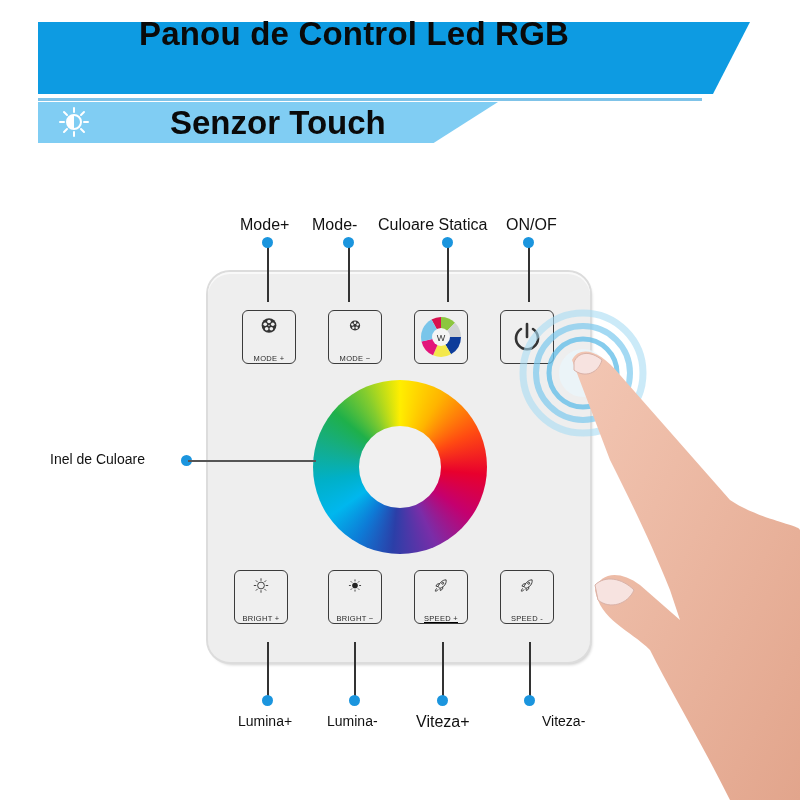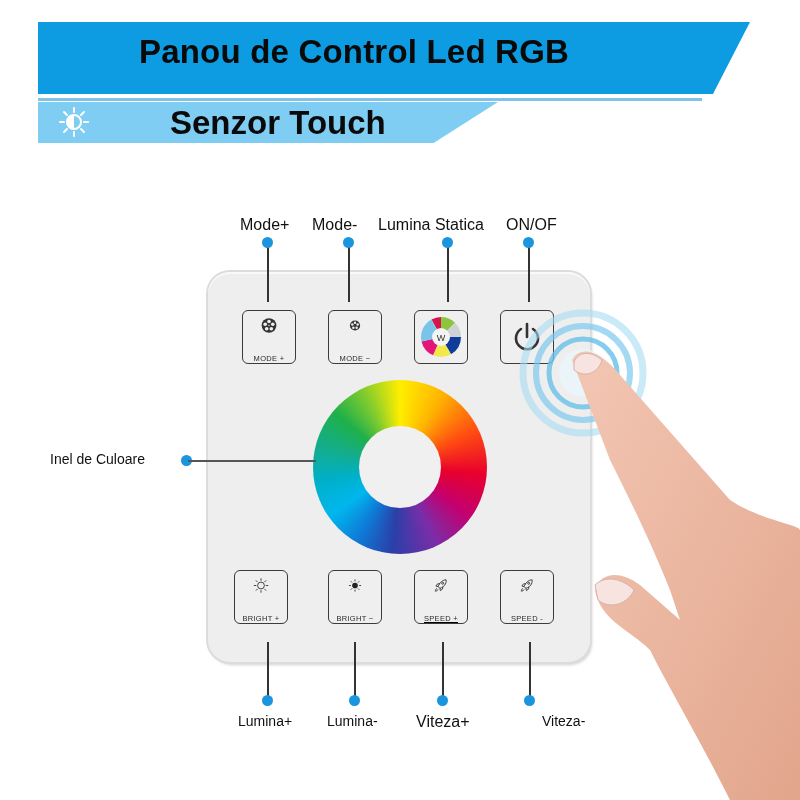--- a/index.html
+++ b/index.html
@@ -3,21 +3,21 @@
 <meta charset="utf-8">
 <style>
   html, body { margin:0; padding:0; }
   body { width:800px; height:800px; background:#ffffff; position:relative; overflow:hidden;
          font-family:"Liberation Sans", sans-serif; }
   .abs { position:absolute; }
 
   
   .banner-main { left:38px; top:22px; width:712px; height:72px; background:#0d9be2;
     clip-path: polygon(0 0, 100% 0, 94.8% 100%, 0 100%); border-bottom-right-radius:18px; }
-  .banner-main-title { left:38px; top:22px; width:712px; height:60px; display:flex; align-items:center; justify-content:center;
+  .banner-main-title { left:38px; top:4px; width:712px; height:60px; display:flex; align-items:center; justify-content:center;
     font-weight:bold; font-size:33px; color:#0a0a0a; letter-spacing:0.2px; padding-right:80px; box-sizing:border-box; }
   .banner-rule { left:38px; top:98px; width:664px; height:3px; background:#7fc3e8; }
   .banner-sub { left:38px; top:102px; width:460px; height:41px; background:#80cdf3;
     clip-path: polygon(0 0, 100% 0, 86% 100%, 0 100%); }
   .banner-sub-title { left:170px; top:102px; height:41px; display:flex; align-items:center;
     font-weight:bold; font-size:33px; color:#0a0a0a; }
   .sun-icon { left:58px; top:106px; width:32px; height:32px; }
 
   
   .panel { left:208px; top:272px; width:382px; height:390px; background:#eeeeee; border-radius:22px;
@@ -60,21 +60,21 @@
       <line x1="23" y1="23" x2="26" y2="26"></line>
     <line x1="26" y1="6" x2="23" y2="9"></line>
       <line x1="6" y1="26" x2="9" y2="23"></line>
   </g>
   <path d="M16 9 A7 7 0 0 0 16 23 Z" fill="#ffffff"></path>
 </svg>
 <div class="abs banner-sub-title">Senzor Touch</div>
 
 <div class="abs callout-label" style="left:240px;top:216px;">Mode+</div>
 <div class="abs callout-label" style="left:312px;top:216px;">Mode-</div>
-<div class="abs callout-label" style="left:378px;top:216px;">Lumina Statica</div>
+<div class="abs callout-label" style="left:378px;top:216px;">Culoare Statica</div>
 <div class="abs callout-label" style="left:506px;top:216px;">ON/OF</div>
 
 <div class="abs panel"></div>
 
 <div class="abs vline" style="left:267px;top:244px;height:58px;"></div>
 <div class="abs dot" style="left:262px;top:237px;"></div>
 <div class="abs vline" style="left:348px;top:244px;height:58px;"></div>
 <div class="abs dot" style="left:343px;top:237px;"></div>
 <div class="abs vline" style="left:447px;top:244px;height:58px;"></div>
 <div class="abs dot" style="left:442px;top:237px;"></div>

